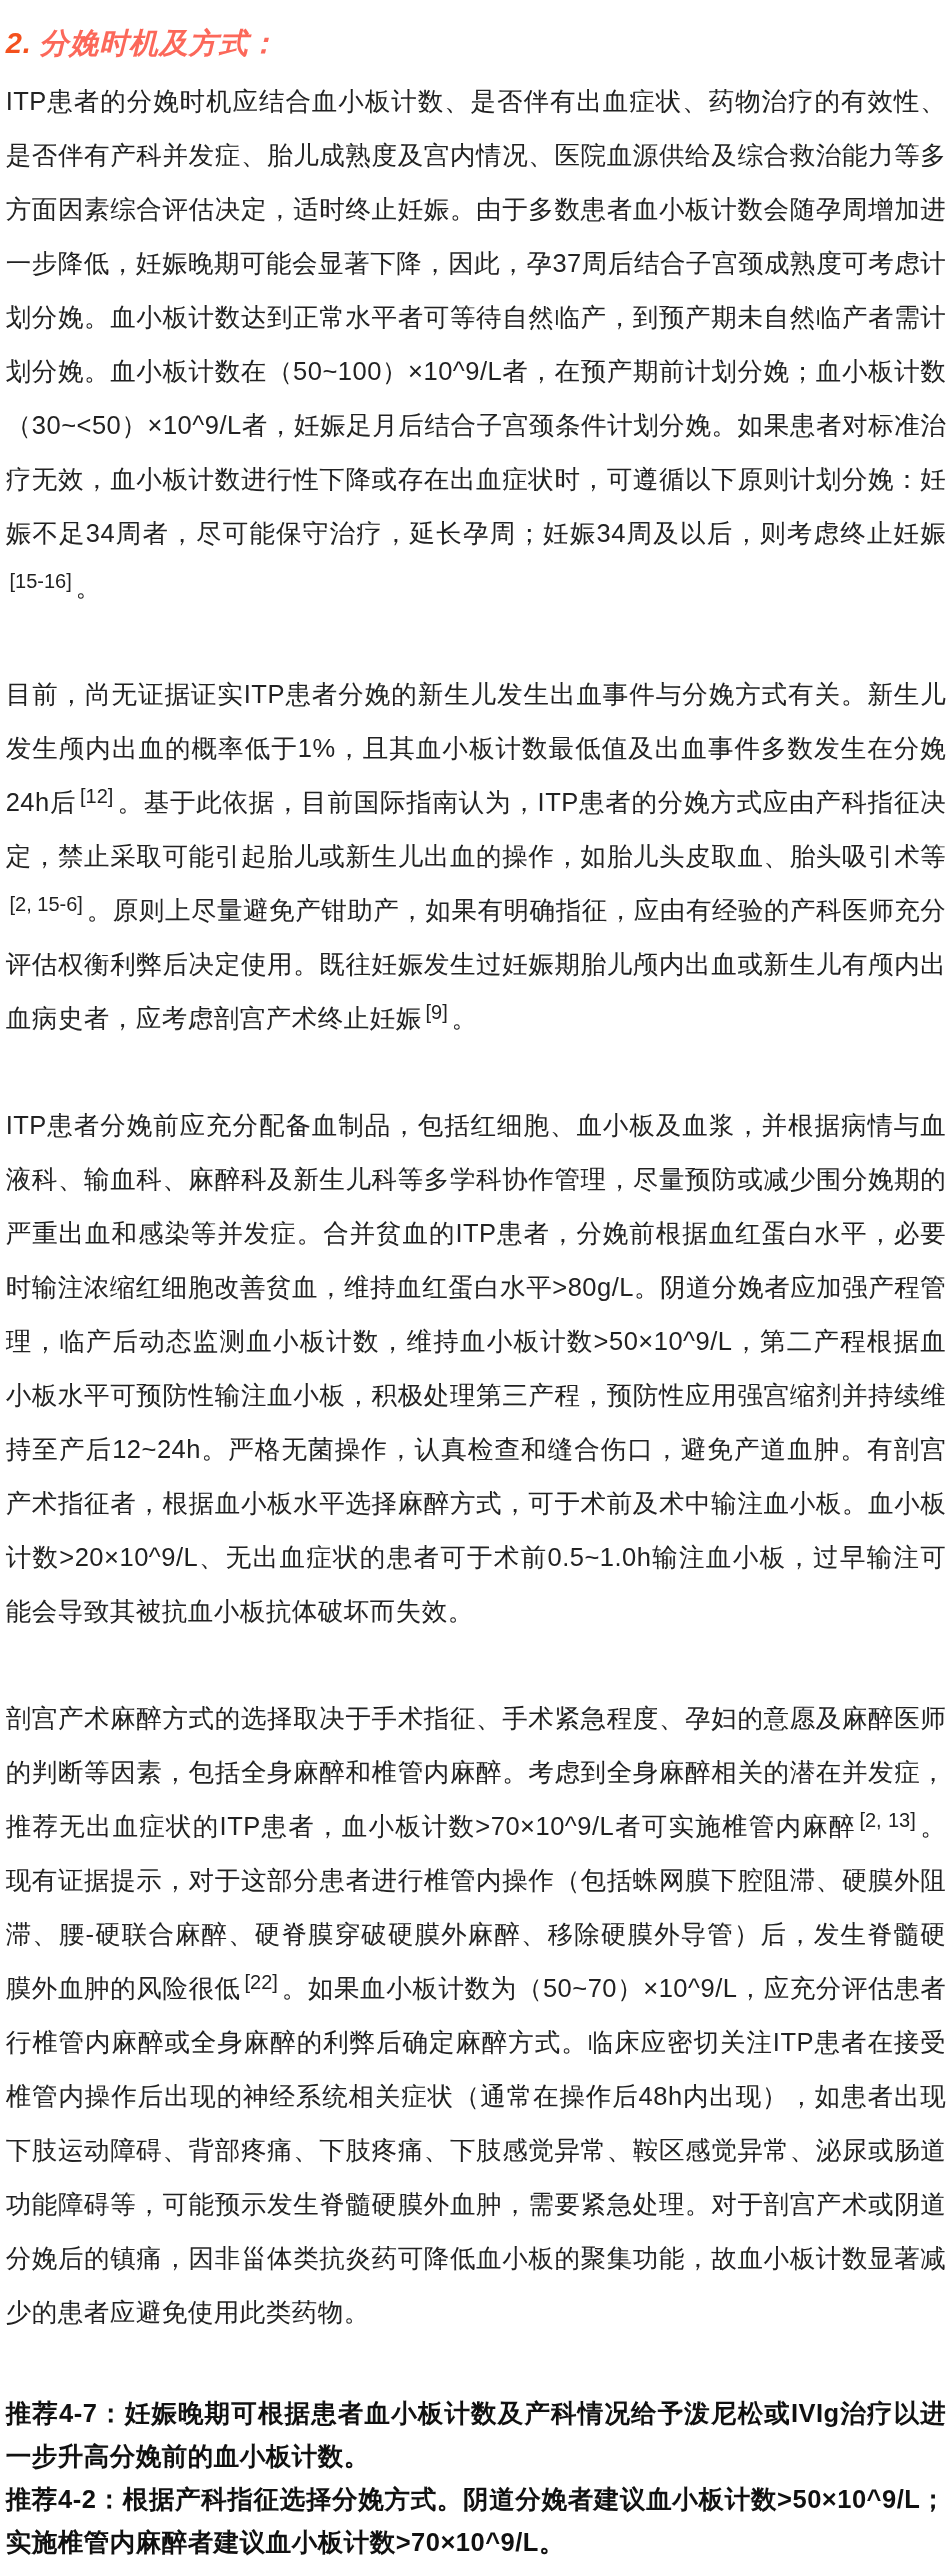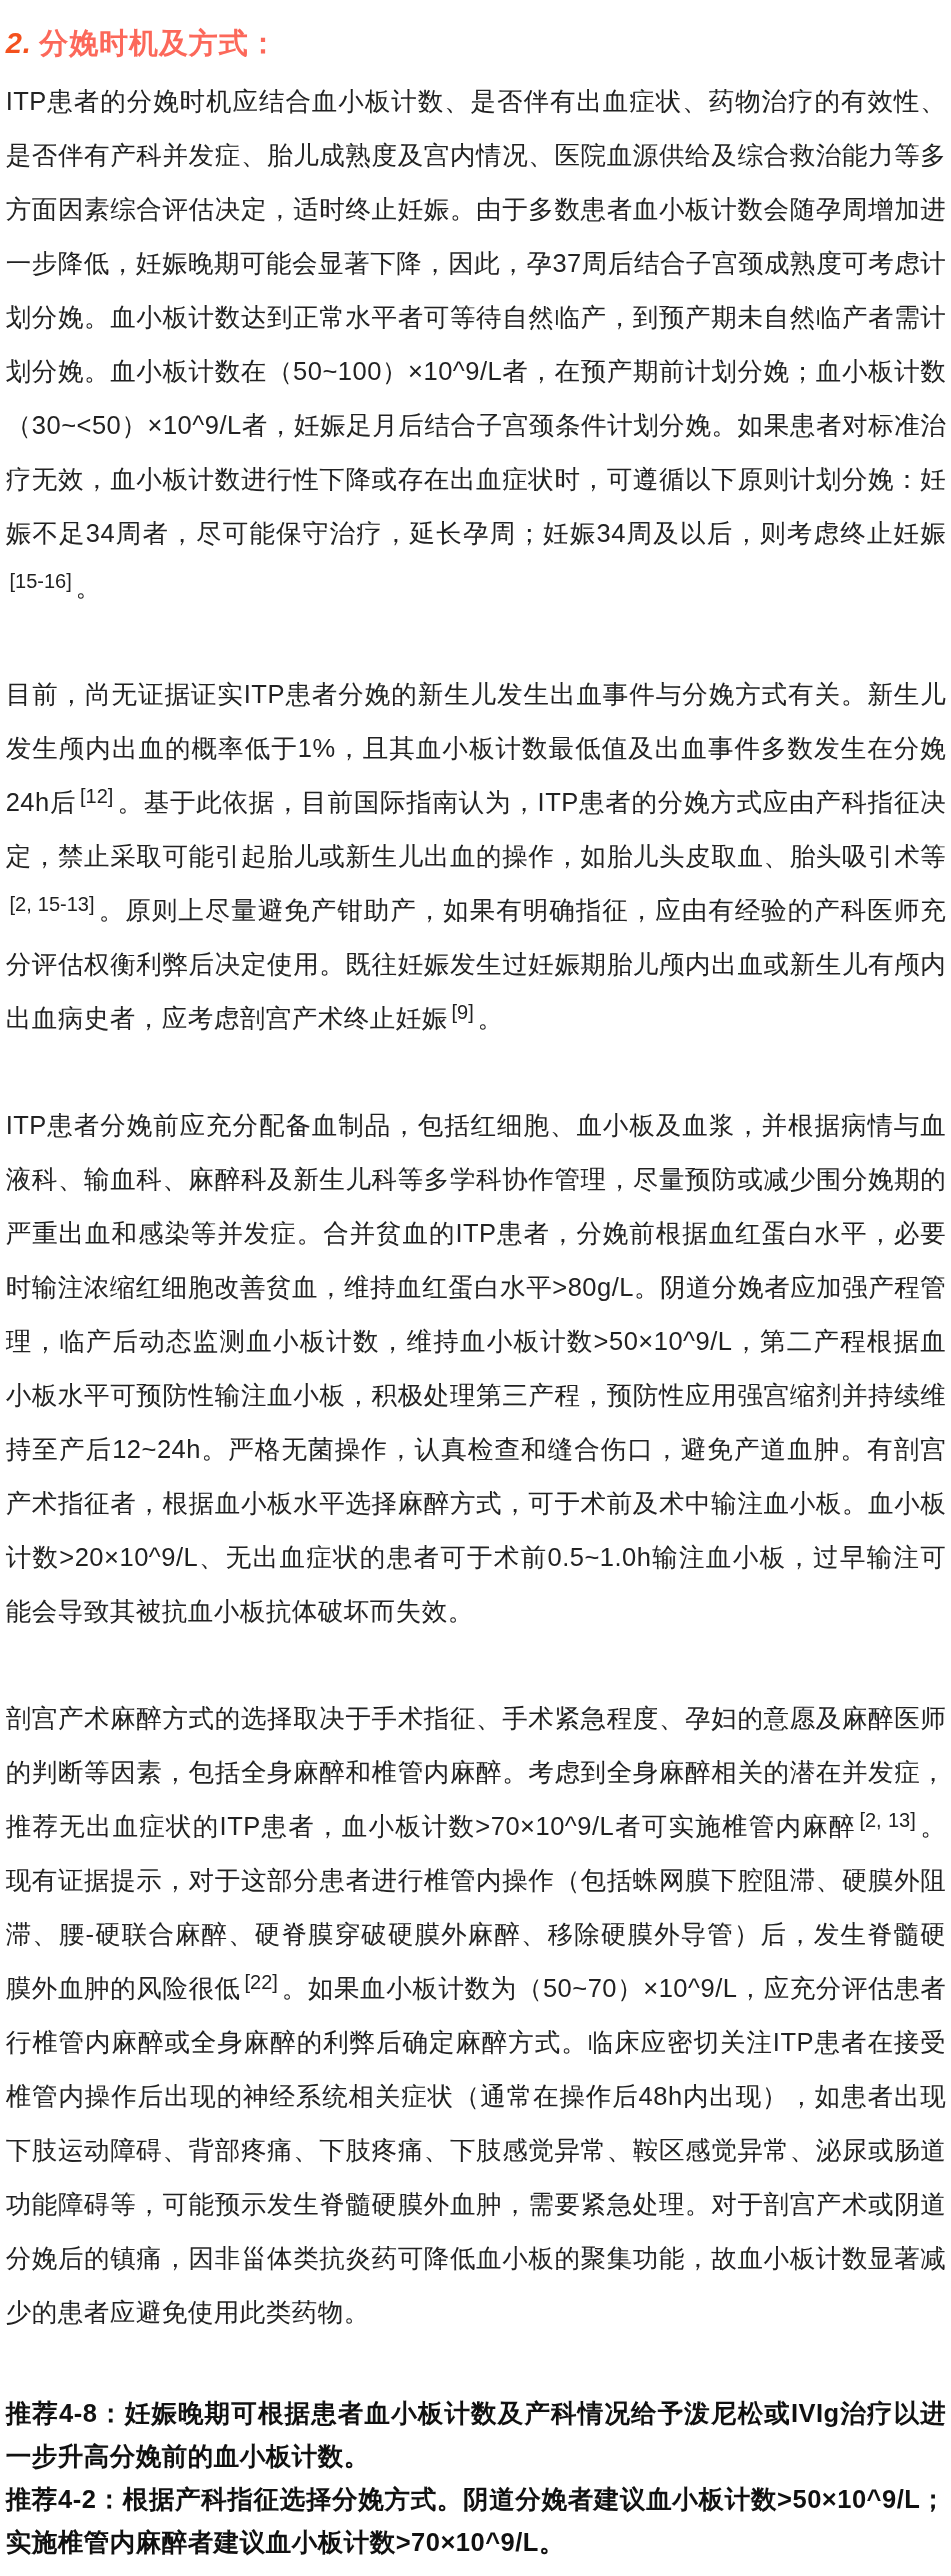--- a/index.html
+++ b/index.html
@@ -29,20 +29,21 @@
     font-weight: bold;
     letter-spacing: 0.9px;
   }
   .heading-number {
     color: var(--num-color);
     font-style: italic;
     margin-right: 7.6px;
   }
   .heading-title {
     color: var(--title-color);
+    font-style: italic;
   }
   p.paragraph {
     margin: 0 0 53px 0;
     font-size: 25.5px;
     line-height: 54px;
     text-align: justify;
     letter-spacing: 0.5px;
   }
   p.recommendation {
     margin: 0;
@@ -60,19 +61,19 @@
     letter-spacing: 0;
     vertical-align: 8.5px;
   }
 </style>
 </head>
 <body>
 
 <main class="doc">
     <h2 class="section-heading"><span class="heading-number">2.</span><span class="heading-title">分娩时机及方式：</span></h2>
     <p class="paragraph">ITP患者的分娩时机应结合血小板计数、是否伴有出血症状、药物治疗的有效性、是否伴有产科并发症、胎儿成熟度及宫内情况、医院血源供给及综合救治能力等多方面因素综合评估决定，适时终止妊娠。由于多数患者血小板计数会随孕周增加进一步降低，妊娠晚期可能会显著下降，因此，孕37周后结合子宫颈成熟度可考虑计划分娩。血小板计数达到正常水平者可等待自然临产，到预产期未自然临产者需计划分娩。血小板计数在（50~100）×10^9/L者，在预产期前计划分娩；血小板计数（30~&lt;50）×10^9/L者，妊娠足月后结合子宫颈条件计划分娩。如果患者对标准治疗无效，血小板计数进行性下降或存在出血症状时，可遵循以下原则计划分娩：妊娠不足34周者，尽可能保守治疗，延长孕周；妊娠34周及以后，则考虑终止妊娠<sup class="ref-sup">[15-16]</sup>。</p>
-    <p class="paragraph">目前，尚无证据证实ITP患者分娩的新生儿发生出血事件与分娩方式有关。新生儿发生颅内出血的概率低于1%，且其血小板计数最低值及出血事件多数发生在分娩24h后<sup class="ref-sup">[12]</sup>。基于此依据，目前国际指南认为，ITP患者的分娩方式应由产科指征决定，禁止采取可能引起胎儿或新生儿出血的操作，如胎儿头皮取血、胎头吸引术等<sup class="ref-sup">[2, 15-13]</sup>。原则上尽量避免产钳助产，如果有明确指征，应由有经验的产科医师充分评估权衡利弊后决定使用。既往妊娠发生过妊娠期胎儿颅内出血或新生儿有颅内出血病史者，应考虑剖宫产术终止妊娠<sup class="ref-sup">[9]</sup>。</p>
+    <p class="paragraph">目前，尚无证据证实ITP患者分娩的新生儿发生出血事件与分娩方式有关。新生儿发生颅内出血的概率低于1%，且其血小板计数最低值及出血事件多数发生在分娩24h后<sup class="ref-sup">[12]</sup>。基于此依据，目前国际指南认为，ITP患者的分娩方式应由产科指征决定，禁止采取可能引起胎儿或新生儿出血的操作，如胎儿头皮取血、胎头吸引术等<sup class="ref-sup">[2, 15-6]</sup>。原则上尽量避免产钳助产，如果有明确指征，应由有经验的产科医师充分评估权衡利弊后决定使用。既往妊娠发生过妊娠期胎儿颅内出血或新生儿有颅内出血病史者，应考虑剖宫产术终止妊娠<sup class="ref-sup">[9]</sup>。</p>
     <p class="paragraph">ITP患者分娩前应充分配备血制品，包括红细胞、血小板及血浆，并根据病情与血液科、输血科、麻醉科及新生儿科等多学科协作管理，尽量预防或减少围分娩期的严重出血和感染等并发症。合并贫血的ITP患者，分娩前根据血红蛋白水平，必要时输注浓缩红细胞改善贫血，维持血红蛋白水平&gt;80g/L。阴道分娩者应加强产程管理，临产后动态监测血小板计数，维持血小板计数&gt;50×10^9/L，第二产程根据血小板水平可预防性输注血小板，积极处理第三产程，预防性应用强宫缩剂并持续维持至产后12~24h。严格无菌操作，认真检查和缝合伤口，避免产道血肿。有剖宫产术指征者，根据血小板水平选择麻醉方式，可于术前及术中输注血小板。血小板计数&gt;20×10^9/L、无出血症状的患者可于术前0.5~1.0h输注血小板，过早输注可能会导致其被抗血小板抗体破坏而失效。</p>
     <p class="paragraph">剖宫产术麻醉方式的选择取决于手术指征、手术紧急程度、孕妇的意愿及麻醉医师的判断等因素，包括全身麻醉和椎管内麻醉。考虑到全身麻醉相关的潜在并发症，推荐无出血症状的ITP患者，血小板计数&gt;70×10^9/L者可实施椎管内麻醉<sup class="ref-sup">[2, 13]</sup>。现有证据提示，对于这部分患者进行椎管内操作（包括蛛网膜下腔阻滞、硬膜外阻滞、腰-硬联合麻醉、硬脊膜穿破硬膜外麻醉、移除硬膜外导管）后，发生脊髓硬膜外血肿的风险很低<sup class="ref-sup">[22]</sup>。如果血小板计数为（50~70）×10^9/L，应充分评估患者行椎管内麻醉或全身麻醉的利弊后确定麻醉方式。临床应密切关注ITP患者在接受椎管内操作后出现的神经系统相关症状（通常在操作后48h内出现），如患者出现下肢运动障碍、背部疼痛、下肢疼痛、下肢感觉异常、鞍区感觉异常、泌尿或肠道功能障碍等，可能预示发生脊髓硬膜外血肿，需要紧急处理。对于剖宫产术或阴道分娩后的镇痛，因非甾体类抗炎药可降低血小板的聚集功能，故血小板计数显著减少的患者应避免使用此类药物。</p>
-    <p class="recommendation">推荐4-8：妊娠晚期可根据患者血小板计数及产科情况给予泼尼松或IVIg治疗以进一步升高分娩前的血小板计数。</p>
+    <p class="recommendation">推荐4-7：妊娠晚期可根据患者血小板计数及产科情况给予泼尼松或IVIg治疗以进一步升高分娩前的血小板计数。</p>
     <p class="recommendation">推荐4-2：根据产科指征选择分娩方式。阴道分娩者建议血小板计数&gt;50×10^9/L；实施椎管内麻醉者建议血小板计数&gt;70×10^9/L。</p>
   </main>
 
 
 </body></html>

